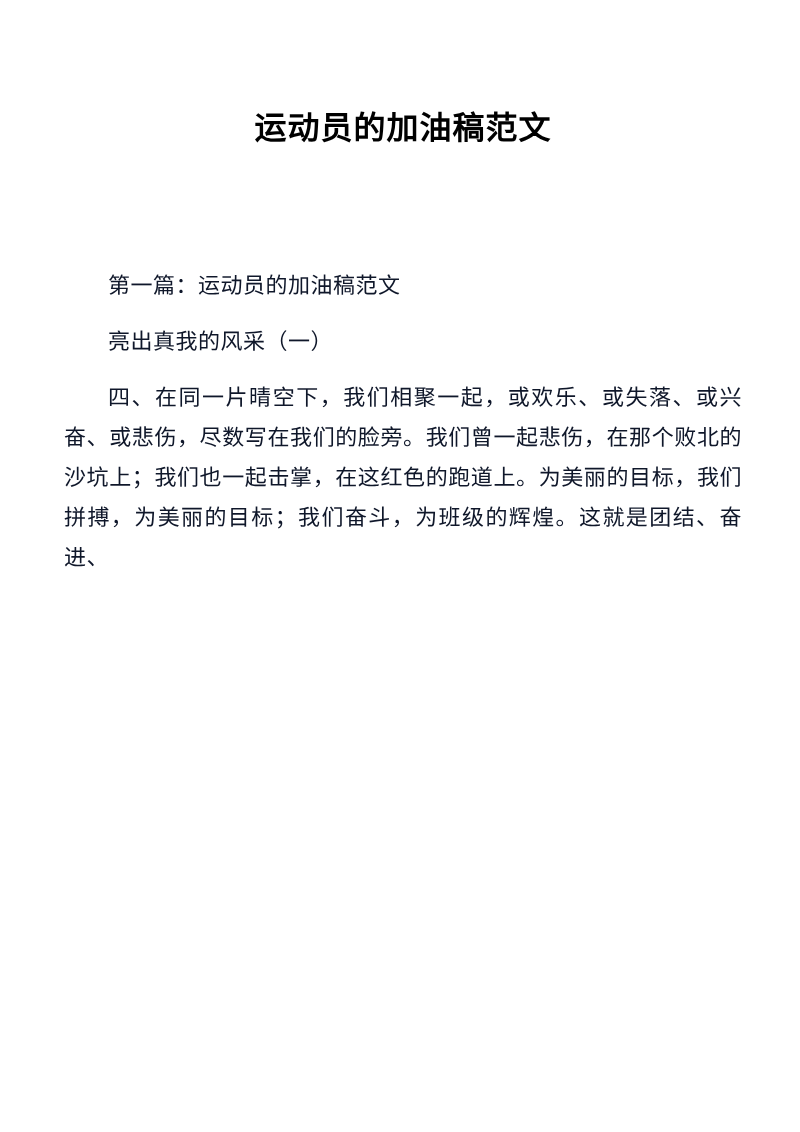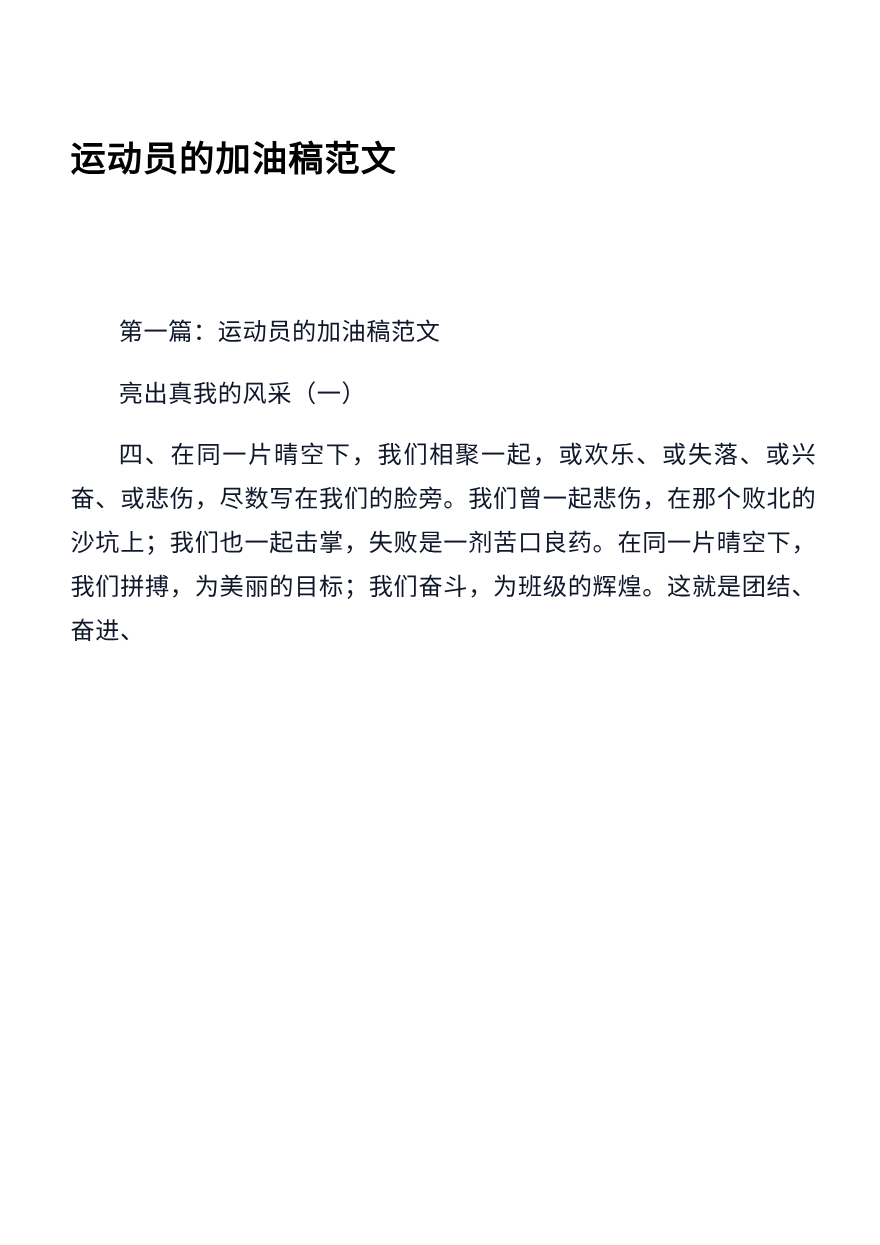--- a/index.html
+++ b/index.html
@@ -11,26 +11,27 @@
     position: relative;
     width: 800px;
     height: 1132px;
     margin: 0 auto;
     background: #ffffff;
     box-sizing: border-box;
     padding: 105px 58px 0 64px;
     overflow: hidden;
   }
   .doc-title {
-    margin: 16px 0 115px 0;
+    margin: 0 0 115px 0;
     padding: 0;
     font-family: "Liberation Sans", "DejaVu Sans", sans-serif;
     font-weight: 700;
     font-size: 32px;
     line-height: 46px;
+    text-align: center;
     color: #000000;
     letter-spacing: 1px;
   }
   .body-text p {
     margin: 0 0 16px 0;
     padding: 0;
     font-family: "Liberation Serif", "DejaVu Serif", serif;
     font-size: 22px;
     line-height: 40px;
     color: #0f172a;
@@ -43,15 +44,15 @@
 </style>
 </head>
 <body>
 
 <div class="page">
   <h1 class="doc-title">运动员的加油稿范文</h1>
 
   <div class="body-text">
     <p>第一篇：运动员的加油稿范文</p>
     <p>亮出真我的风采（一）</p>
-    <p>四、在同一片晴空下，我们相聚一起，或欢乐、或失落、或兴奋、或悲伤，尽数写在我们的脸旁。我们曾一起悲伤，在那个败北的沙坑上；我们也一起击掌，失败是一剂苦口良药。在同一片晴空下，我们拼搏，为美丽的目标；我们奋斗，为班级的辉煌。这就是团结、奋进、</p>
+    <p>四、在同一片晴空下，我们相聚一起，或欢乐、或失落、或兴奋、或悲伤，尽数写在我们的脸旁。我们曾一起悲伤，在那个败北的沙坑上；我们也一起击掌，在这红色的跑道上。为美丽的目标，我们拼搏，为美丽的目标；我们奋斗，为班级的辉煌。这就是团结、奋进、</p>
   </div>
 </div>
 
 </body></html>

